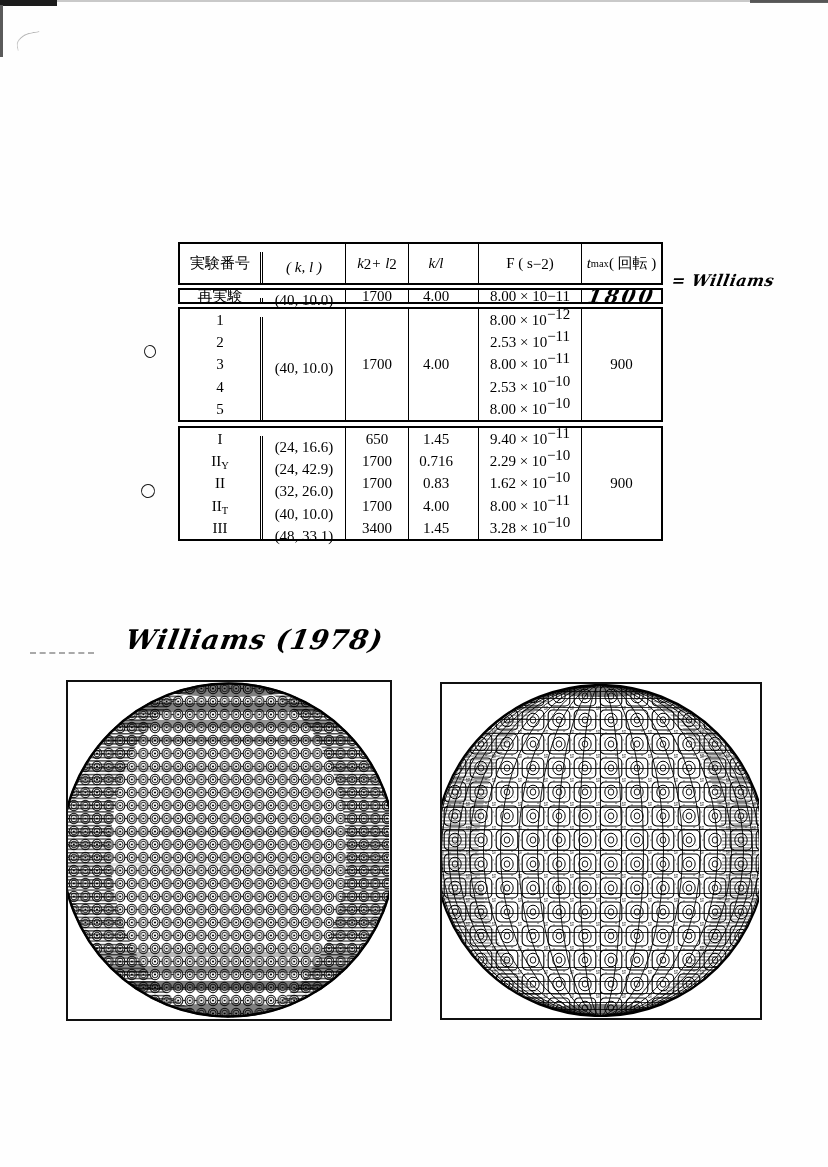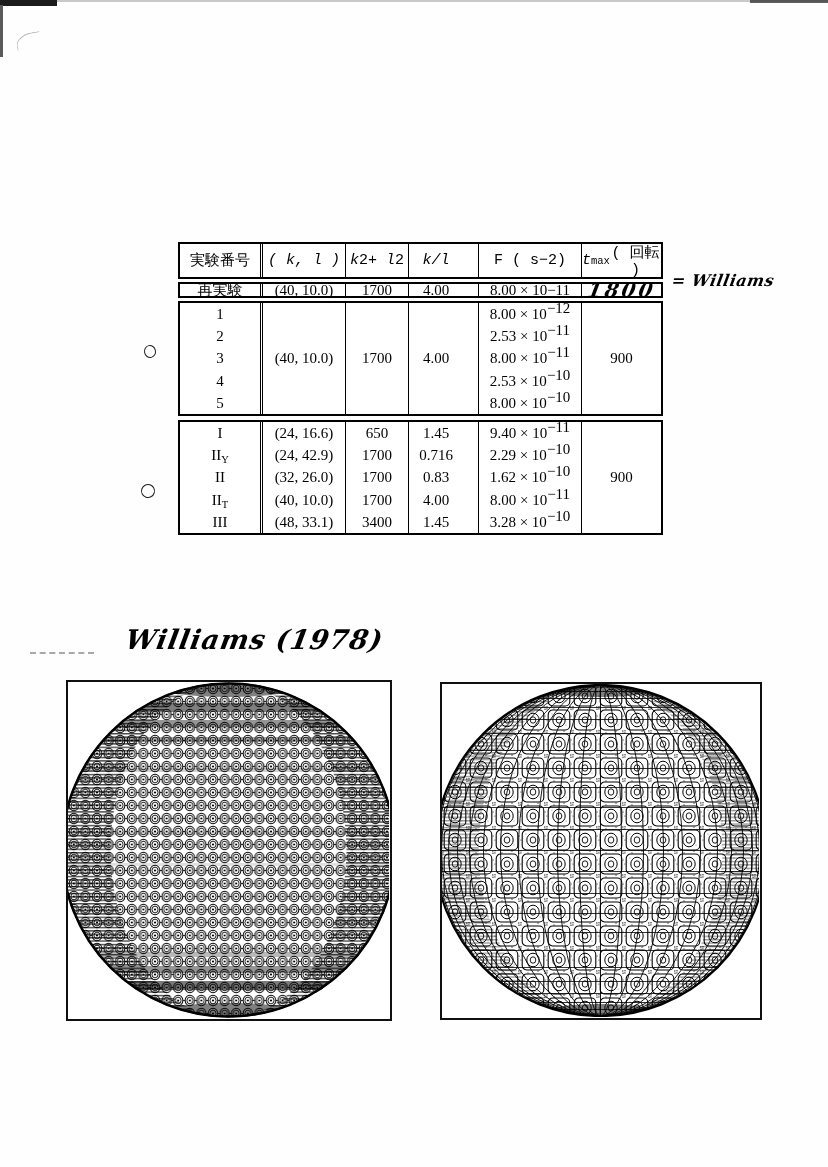--- a/index.html
+++ b/index.html
@@ -16,33 +16,33 @@
 
   
   .caption{position:absolute;left:99px;top:175px;width:645px;font-size:15.5px;line-height:25px;}
   .it{font-style:italic;}
   sup{font-size:15px;vertical-align:6px;line-height:0;}
   sub{font-size:10.5px;vertical-align:-3px;line-height:0;}
 
   
   .dtable{position:absolute;left:178px;top:242px;width:485px;font-size:15px;}
   .tbox{box-sizing:border-box;border:2px solid #000;display:flex;background:#fff;}
-  .hbox{height:37px;font-family:Liberation Mono, monospace;}
+  .hbox{height:43px;}
   .rbox{height:16px;margin-top:3px;}
   .g1box{height:115px;margin-top:3px;}
   .g2box{height:115px;margin-top:4px;}
   .tcol{box-sizing:border-box;}
   .c1{flex:0 0 80px;}
   .c2{flex:0 0 85px;}
   .c3{flex:0 0 63px;}
   .c4{flex:0 0 55px;}
   .c5{flex:0 0 103px;margin-left:15px;}
   .c6{flex:1 1 auto;}
   .sep{border-left:1px solid #000;}
-  .dsep{border-left:3px double #000;}
+  .dsep{border-left:3px double #000;margin-top:8px;}
   .single{display:flex;align-items:center;justify-content:center;text-align:center;}
   .grow{height:22.2px;line-height:22.2px;text-align:center;}
 
   
   .hand{font-family:"DejaVu Serif",serif;font-style:italic;transform:skewX(-10deg);}
   .hw1800{font-size:20px;letter-spacing:3px;font-weight:bold;}
   .eqw{position:absolute;left:672px;top:271px;font-size:16px;font-weight:bold;letter-spacing:.5px;}
   .wlabel{position:absolute;left:126px;top:624px;font-size:27px;font-weight:bold;letter-spacing:1px;}
   .omark{position:absolute;border:1.8px solid #1b1b1b;border-radius:50%;}
   .om1{left:144px;top:345px;width:10px;height:11px;transform:rotate(-12deg);}

